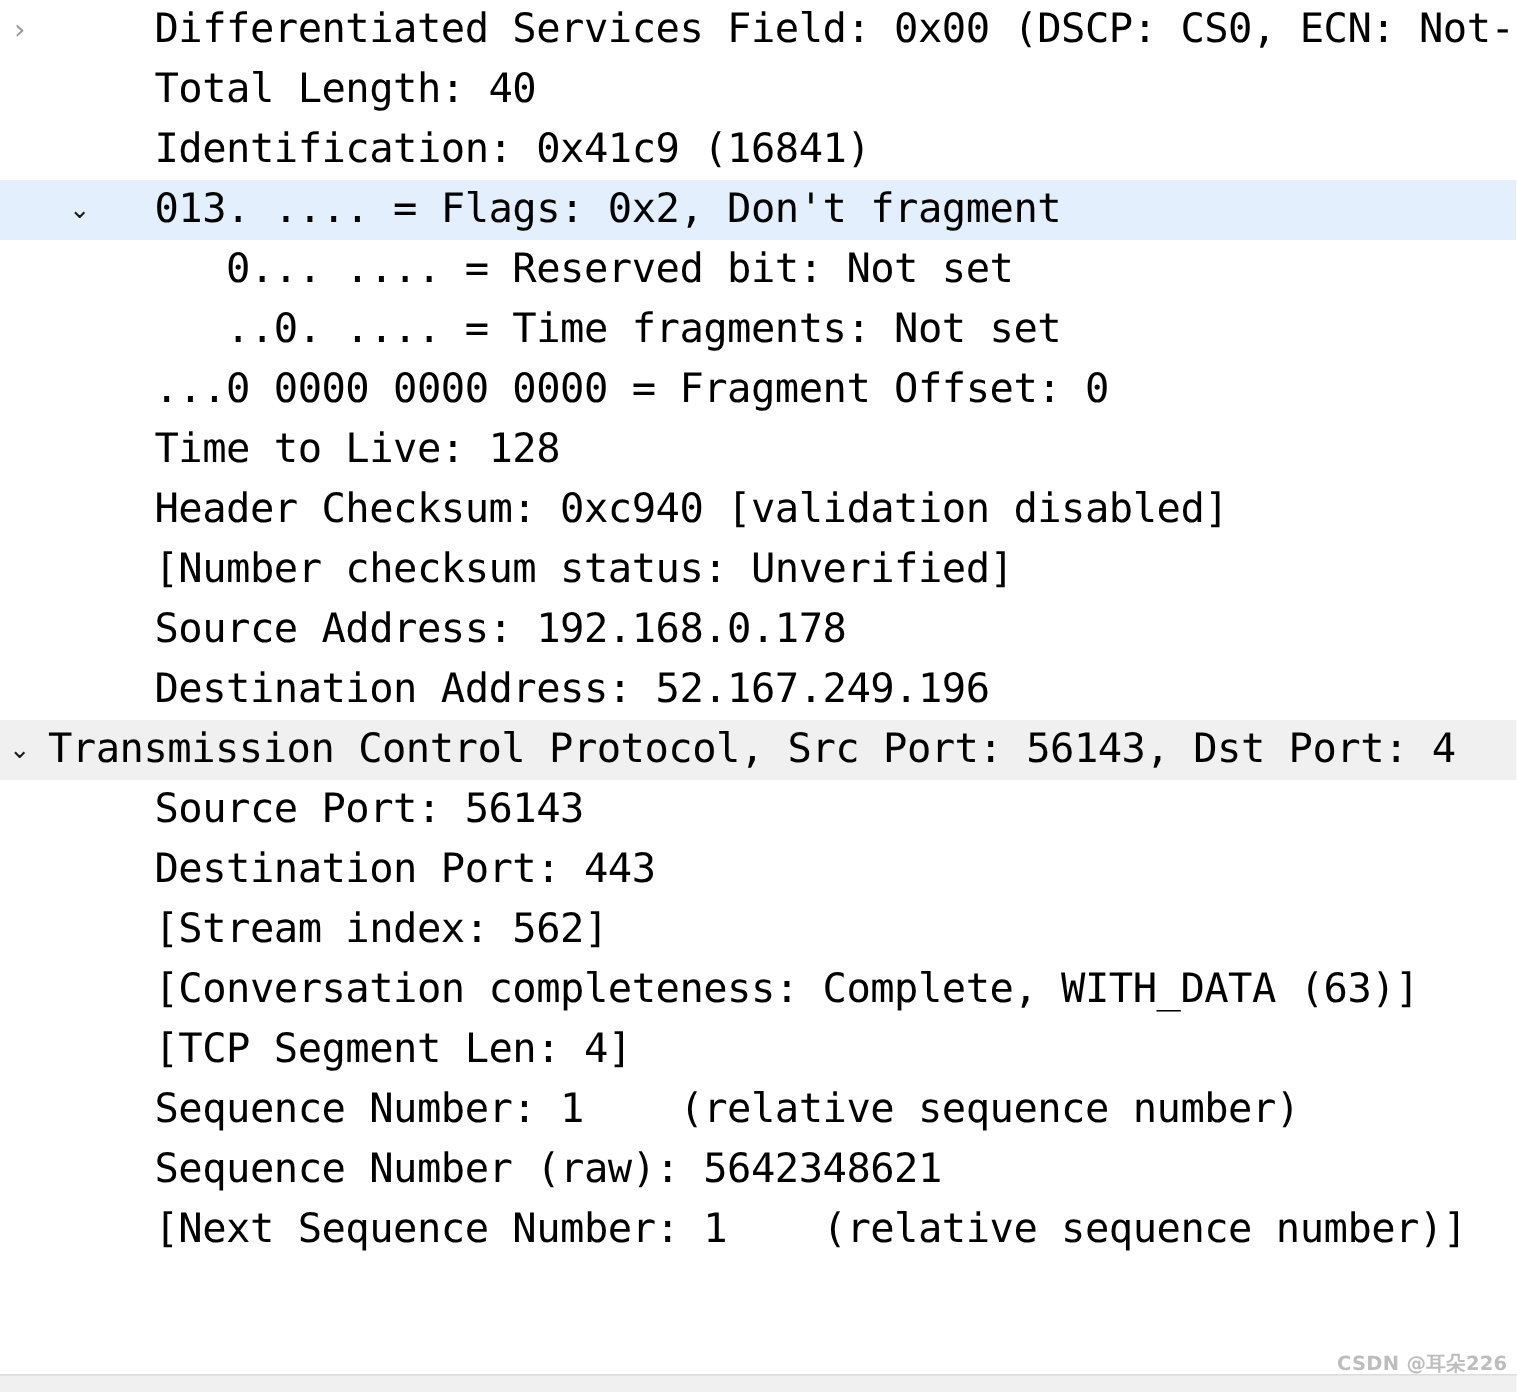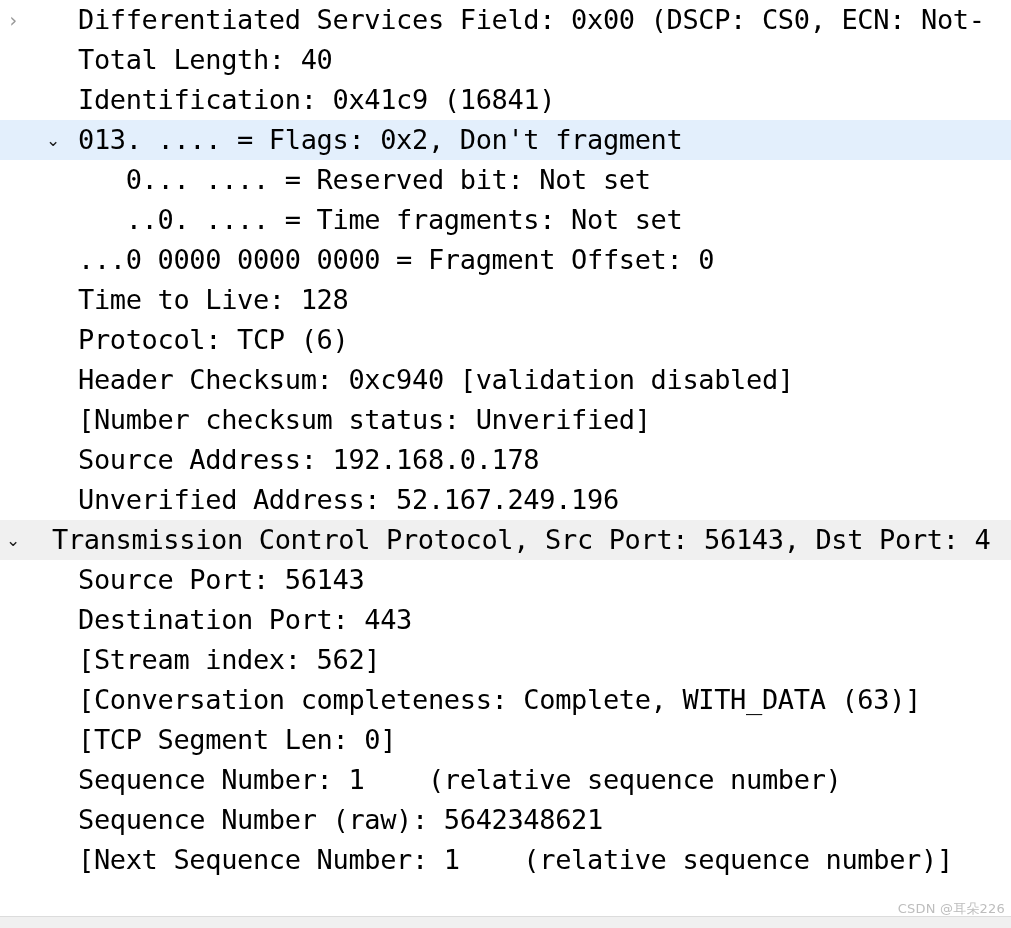--- a/index.html
+++ b/index.html
@@ -49,31 +49,32 @@
     user-select: none;
   }
   .twisty.open { color: #1a1a1a; font-size: 17px; }
   .twisty.d0 { left: 2px; }
   .twisty.d1 { left: 42px; }
 
   .row-label {
     display: block;
     white-space: pre;
   }
-  .indent-1 { padding-left: 78px; }
+  .indent-1 { padding-left: 103px; }
 
   #watermark {
     position: absolute;
     right: 6px;
     top: 900px;
     font-family: "DejaVu Sans", sans-serif;
     font-size: 13px;
     color: #bdbdbd;
     white-space: pre;
     letter-spacing: 0.2px;
+    font-weight: bold;
   }
 
   #bottom-scroll-strip {
     position: absolute;
     left: 0;
     top: 916px;
     width: 1011px;
     height: 12px;
     background: #f0f0f0;
     border-top: 1px solid #dcdcdc;
@@ -86,31 +87,30 @@
 <div id="packet-detail-pane">
   <div id="rows-host">
       <div class="tree-row"><span class="twisty d0">›</span><span class="row-label indent-1">Differentiated Services Field: 0x00 (DSCP: CS0, ECN: Not-</span></div>
       <div class="tree-row"><span class="row-label indent-1">Total Length: 40</span></div>
       <div class="tree-row"><span class="row-label indent-1">Identification: 0x41c9 (16841)</span></div>
       <div class="tree-row sel-blue"><span class="twisty open d1">⌄</span><span class="row-label indent-1">013. .... = Flags: 0x2, Don't fragment</span></div>
       <div class="tree-row"><span class="row-label indent-1">   0... .... = Reserved bit: Not set</span></div>
       <div class="tree-row"><span class="row-label indent-1">   ..0. .... = Time fragments: Not set</span></div>
       <div class="tree-row"><span class="row-label indent-1">...0 0000 0000 0000 = Fragment Offset: 0</span></div>
       <div class="tree-row"><span class="row-label indent-1">Time to Live: 128</span></div>
-      <div class="tree-row"><span class="row-label indent-1">Protocol: TCP (6)</span></div>
       <div class="tree-row"><span class="row-label indent-1">Header Checksum: 0xc940 [validation disabled]</span></div>
       <div class="tree-row"><span class="row-label indent-1">[Number checksum status: Unverified]</span></div>
       <div class="tree-row"><span class="row-label indent-1">Source Address: 192.168.0.178</span></div>
-      <div class="tree-row"><span class="row-label indent-1">Unverified Address: 52.167.249.196</span></div>
-      <div class="tree-row sel-gray"><span class="twisty open d0">⌄</span><span class="row-label " style="padding-left: 52px;">Transmission Control Protocol, Src Port: 56143, Dst Port: 4</span></div>
+      <div class="tree-row"><span class="row-label indent-1">Destination Address: 52.167.249.196</span></div>
+      <div class="tree-row sel-gray"><span class="twisty open d0">⌄</span><span class="row-label " style="padding-left: 32px;">Transmission Control Protocol, Src Port: 56143, Dst Port: 4</span></div>
       <div class="tree-row"><span class="row-label indent-1">Source Port: 56143</span></div>
       <div class="tree-row"><span class="row-label indent-1">Destination Port: 443</span></div>
       <div class="tree-row"><span class="row-label indent-1">[Stream index: 562]</span></div>
       <div class="tree-row"><span class="row-label indent-1">[Conversation completeness: Complete, WITH_DATA (63)]</span></div>
-      <div class="tree-row"><span class="row-label indent-1">[TCP Segment Len: 0]</span></div>
+      <div class="tree-row"><span class="row-label indent-1">[TCP Segment Len: 4]</span></div>
       <div class="tree-row"><span class="row-label indent-1">Sequence Number: 1    (relative sequence number)</span></div>
       <div class="tree-row"><span class="row-label indent-1">Sequence Number (raw): 5642348621</span></div>
       <div class="tree-row"><span class="row-label indent-1">[Next Sequence Number: 1    (relative sequence number)]</span></div>
     </div>
 
   <div id="watermark">CSDN @耳朵226</div>
 </div>
 
 <div id="bottom-scroll-strip"></div>
 

